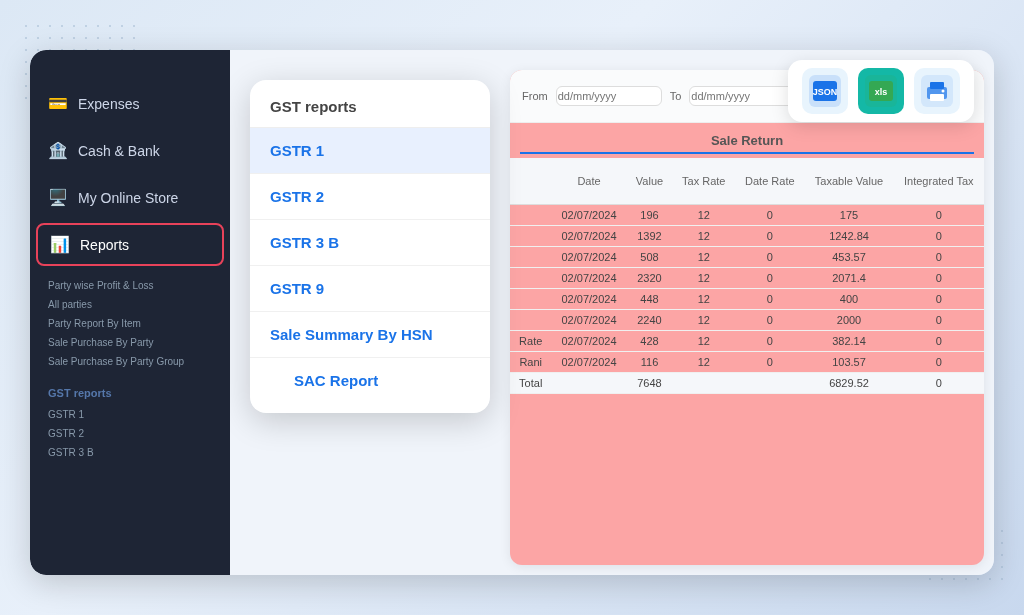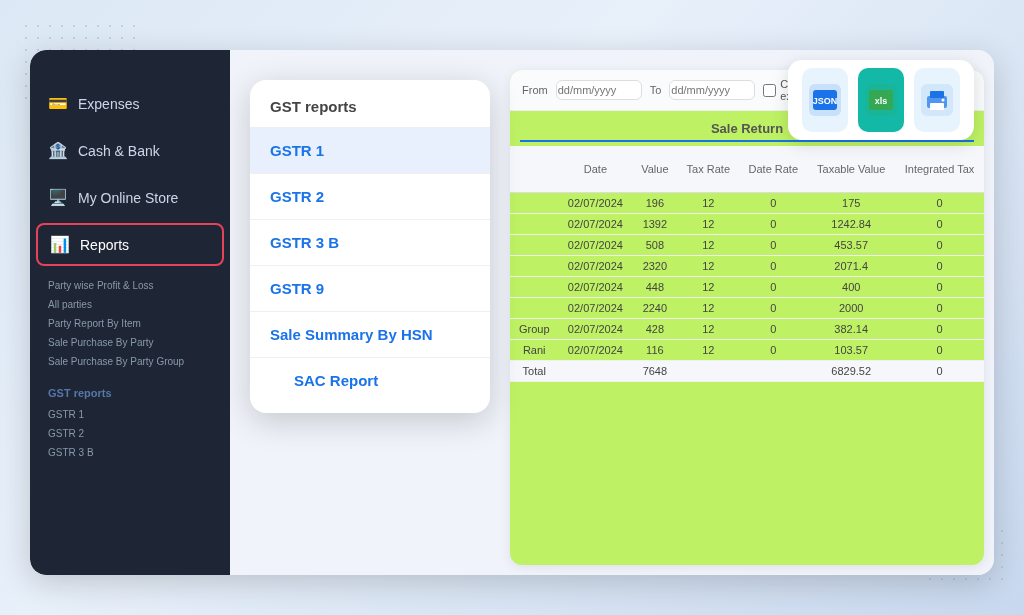--- a/index.html
+++ b/index.html
@@ -142,21 +142,21 @@
       background: #e8f0fe;
     }
 
     
     .table-area {
       position: absolute;
       top: 20px;
       left: 280px;
       right: 10px;
       bottom: 10px;
-      background: #bef264;
+      background: #fca5a5;
       border-radius: 12px;
       box-shadow: 0 2px 12px rgba(0,0,0,0.08);
       overflow: hidden;
       display: flex;
       flex-direction: column;
     }
 
     
     .top-icons-bar {
       position: absolute;
@@ -165,21 +165,21 @@
       display: flex;
       gap: 10px;
       background: #fff;
       border-radius: 14px;
       padding: 8px 14px;
       box-shadow: 0 4px 18px rgba(0,0,0,0.13);
       z-index: 20;
     }
     .icon-btn {
       width: 46px;
-      height: 64px;
+      height: 46px;
       border-radius: 10px;
       display: flex;
       align-items: center;
       justify-content: center;
       cursor: pointer;
       font-size: 22px;
     }
     .icon-btn.json { background: #e8f4fd; }
     .icon-btn.xls { background: #14b8a6; }
     .icon-btn.print { background: #e8f4fd; }
@@ -190,21 +190,21 @@
       align-items: center;
       gap: 8px;
       border-bottom: 1px solid #eee;
       background: #fafbfc;
     }
     .toolbar-input {
       border: 1px solid #ddd;
       border-radius: 6px;
       padding: 3px 1px;
       font-size: 11px;
-      width: 86px;
+      width: 106px;
       color: #555;
     }
     .toolbar-label {
       font-size: 11px;
       color: #666;
     }
     .toolbar-checkbox {
       font-size: 11px;
       color: #555;
       display: flex;
@@ -425,21 +425,21 @@
               <tr>
     <td></td>
     <td>02/07/2024</td>
     <td>2240</td>
     <td>12</td>
     <td>0</td>
     <td>2000</td>
     <td>0</td>
   </tr>
               <tr>
-    <td>Group</td>
+    <td>Rate</td>
     <td>02/07/2024</td>
     <td>428</td>
     <td>12</td>
     <td>0</td>
     <td>382.14</td>
     <td>0</td>
   </tr>
               <tr>
     <td>Rani</td>
     <td>02/07/2024</td>

